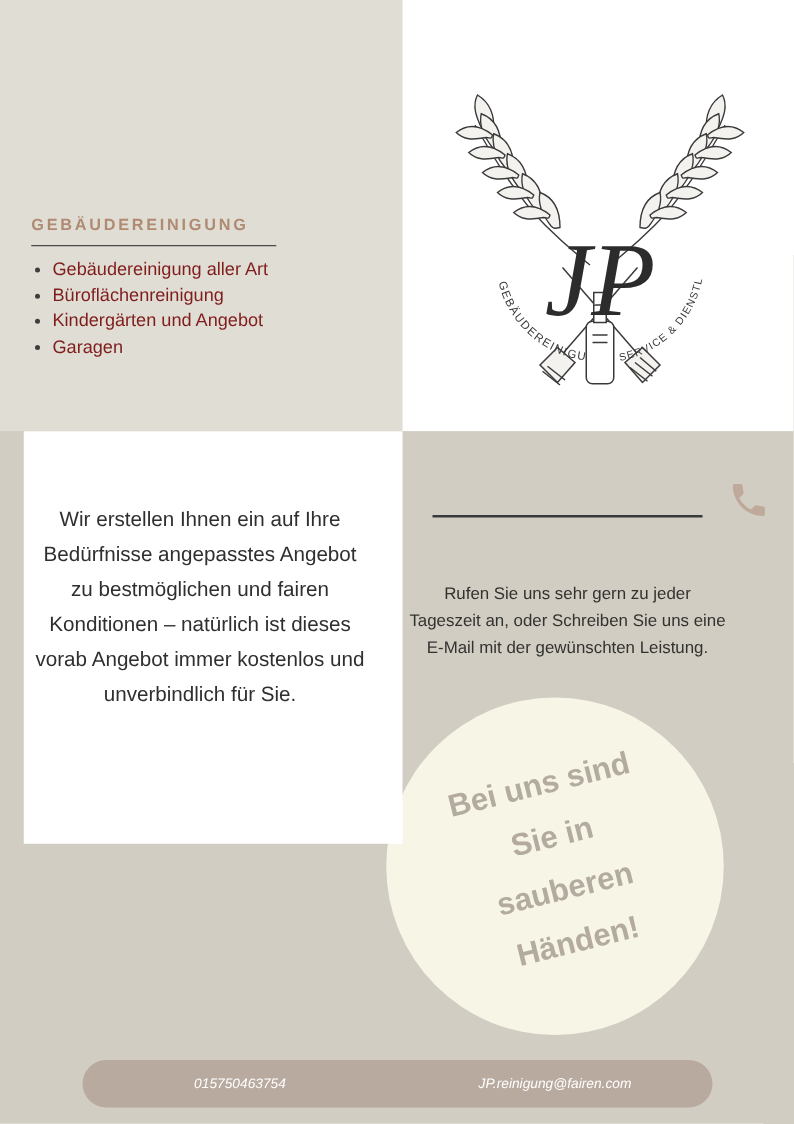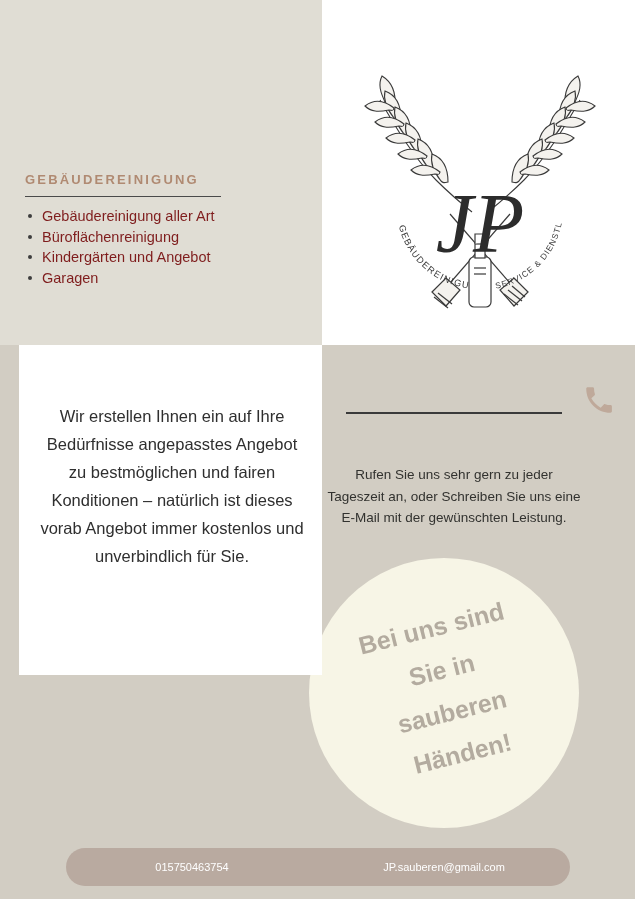--- a/index.html
+++ b/index.html
@@ -98,21 +98,21 @@
   .logo-wrap {
     position: absolute;
     left: 362px; top: 62px;
     width: 236px; height: 260px;
   }
   .logo-wrap svg { display: block; }
 
   
   .offer-text {
     position: absolute;
-    left: 37px; top: 402px;
+    left: 25px; top: 402px;
     width: 270px;
     text-align: center;
     font-size: 16.5px;
     line-height: 28px;
     color: #2f2f2f;
   }
 
   
   .contact-rule {
     position: absolute;
@@ -158,20 +158,21 @@
     border-radius: 19px;
     background: #b9aaa0;
     display: flex;
     align-items: center;
   }
   .footer-item {
     flex: 1;
     text-align: center;
     font-size: 11px;
     color: #ffffff;
+    font-style: italic;
   }
 </style>
 </head>
 <body>
 
 <div class="page">
 
   <div class="bg-left-top"></div>
   <div class="bg-right-top"></div>
   <div class="bg-body"></div>
@@ -267,16 +268,16 @@
 
   <div class="slogan">
     <div>Bei uns sind</div>
     <div>Sie in</div>
     <div>sauberen</div>
     <div>Händen!</div>
   </div>
 
   <div class="footer-bar">
     <div class="footer-item">015750463754</div>
-    <div class="footer-item">JP.sauberen@gmail.com</div>
+    <div class="footer-item">JP.reinigung@fairen.com</div>
   </div>
 
 </div>
 
 </body></html>

